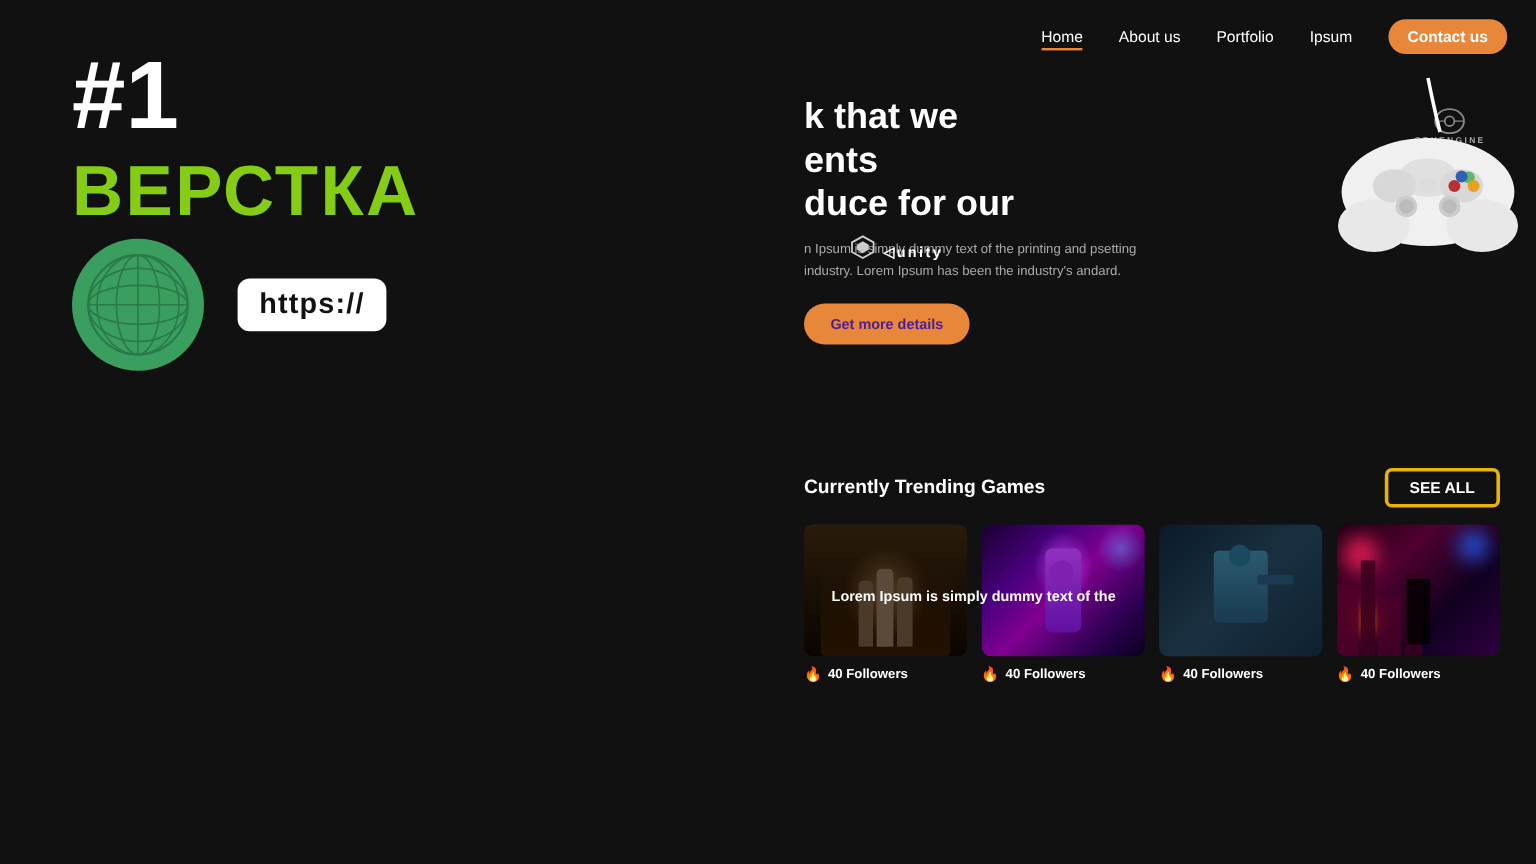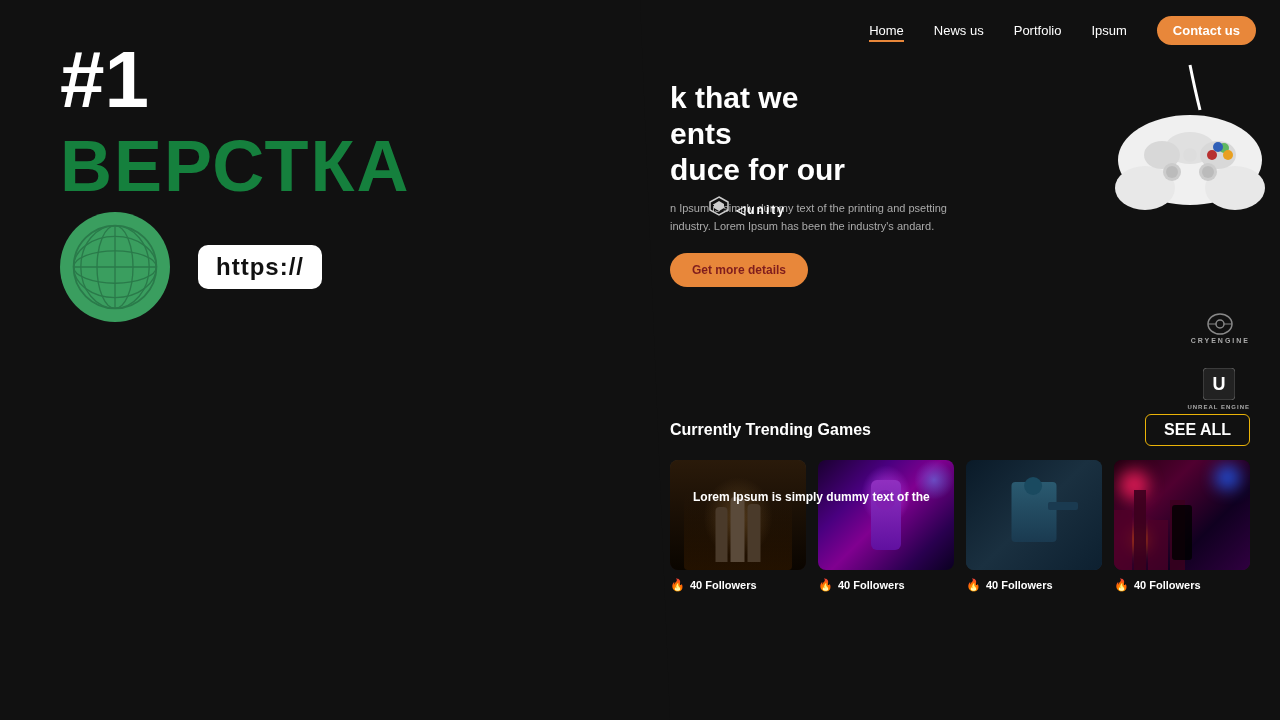--- a/index.html
+++ b/index.html
@@ -30,23 +30,23 @@
 
     .number-badge {
       font-size: 80px;
       font-weight: 900;
       color: white;
       line-height: 1;
       margin-bottom: 10px;
     }
 
     .title-ru {
-      font-size: 72px;
+      font-size: 59px;
       font-weight: 900;
-      color: #15803d;
+      color: #84cc16;
       line-height: 1;
       text-transform: uppercase;
       letter-spacing: 2px;
       margin-bottom: 0;
     }
 
     .subtitle-ru {
       font-size: 78px;
       font-weight: 900;
       color: #3a9e5f;
@@ -146,25 +146,24 @@
       border-radius: 20px;
       font-size: 13px;
       font-weight: 600;
       cursor: pointer;
     }
 
     
     .hero {
       position: absolute;
       top: 60px;
-      left: 0; right: 0;
+      left: 0; right: 12px;
       padding: 20px 30px;
       display: flex;
       gap: 16px;
-      flex-direction: column;
     }
 
     .hero-text {
       flex: 1;
     }
 
     .hero-heading {
       font-size: 30px;
       font-weight: 900;
       color: white;
@@ -175,21 +174,21 @@
     .hero-desc {
       font-size: 11px;
       color: #aaa;
       line-height: 1.6;
       margin-bottom: 18px;
       max-width: 280px;
     }
 
     .hero-btn {
       background: #e8873a;
-      color: #7f1d1d;
+      color: #4c1d95;
       padding: 10px 22px;
       border-radius: 25px;
       font-size: 12px;
       font-weight: 600;
       cursor: pointer;
       display: inline-block;
     }
 
     
     .logos-col {
@@ -227,36 +226,35 @@
       top: 390px;
       left: 0; right: 0;
       padding: 0 30px;
     }
 
     .trending-header {
       display: flex;
       align-items: center;
       justify-content: space-between;
       margin-bottom: 14px;
-      margin-top: 24px;
     }
 
     .trending-title {
       color: white;
       font-size: 16px;
       font-weight: 700;
     }
 
     .see-all-btn {
       background: transparent;
-      border: 1px solid #eab308;
+      border: 3px solid #eab308;
       color: white;
       padding: 6px 18px;
       border-radius: 6px;
-      font-size: 16px;
+      font-size: 13px;
       font-weight: 600;
       cursor: pointer;
     }
 
     .game-cards {
       display: flex;
       gap: 12px;
     }
 
     .game-card {
@@ -383,21 +381,21 @@
     <div class="https-badge">https://</div>
   </div>
 </div>
 
 <div class="divider"></div>
 
 <div class="right-panel">
 
   <nav class="navbar">
     <div class="nav-item active">Home</div>
-    <div class="nav-item">News us</div>
+    <div class="nav-item">About us</div>
     <div class="nav-item">Portfolio</div>
     <div class="nav-item">Ipsum</div>
     <div class="nav-contact">Contact us</div>
   </nav>
 
   <div class="hero">
     <div class="hero-text">
       <div class="hero-heading">
         <div>k that we</div>
         <div>ents</div>

